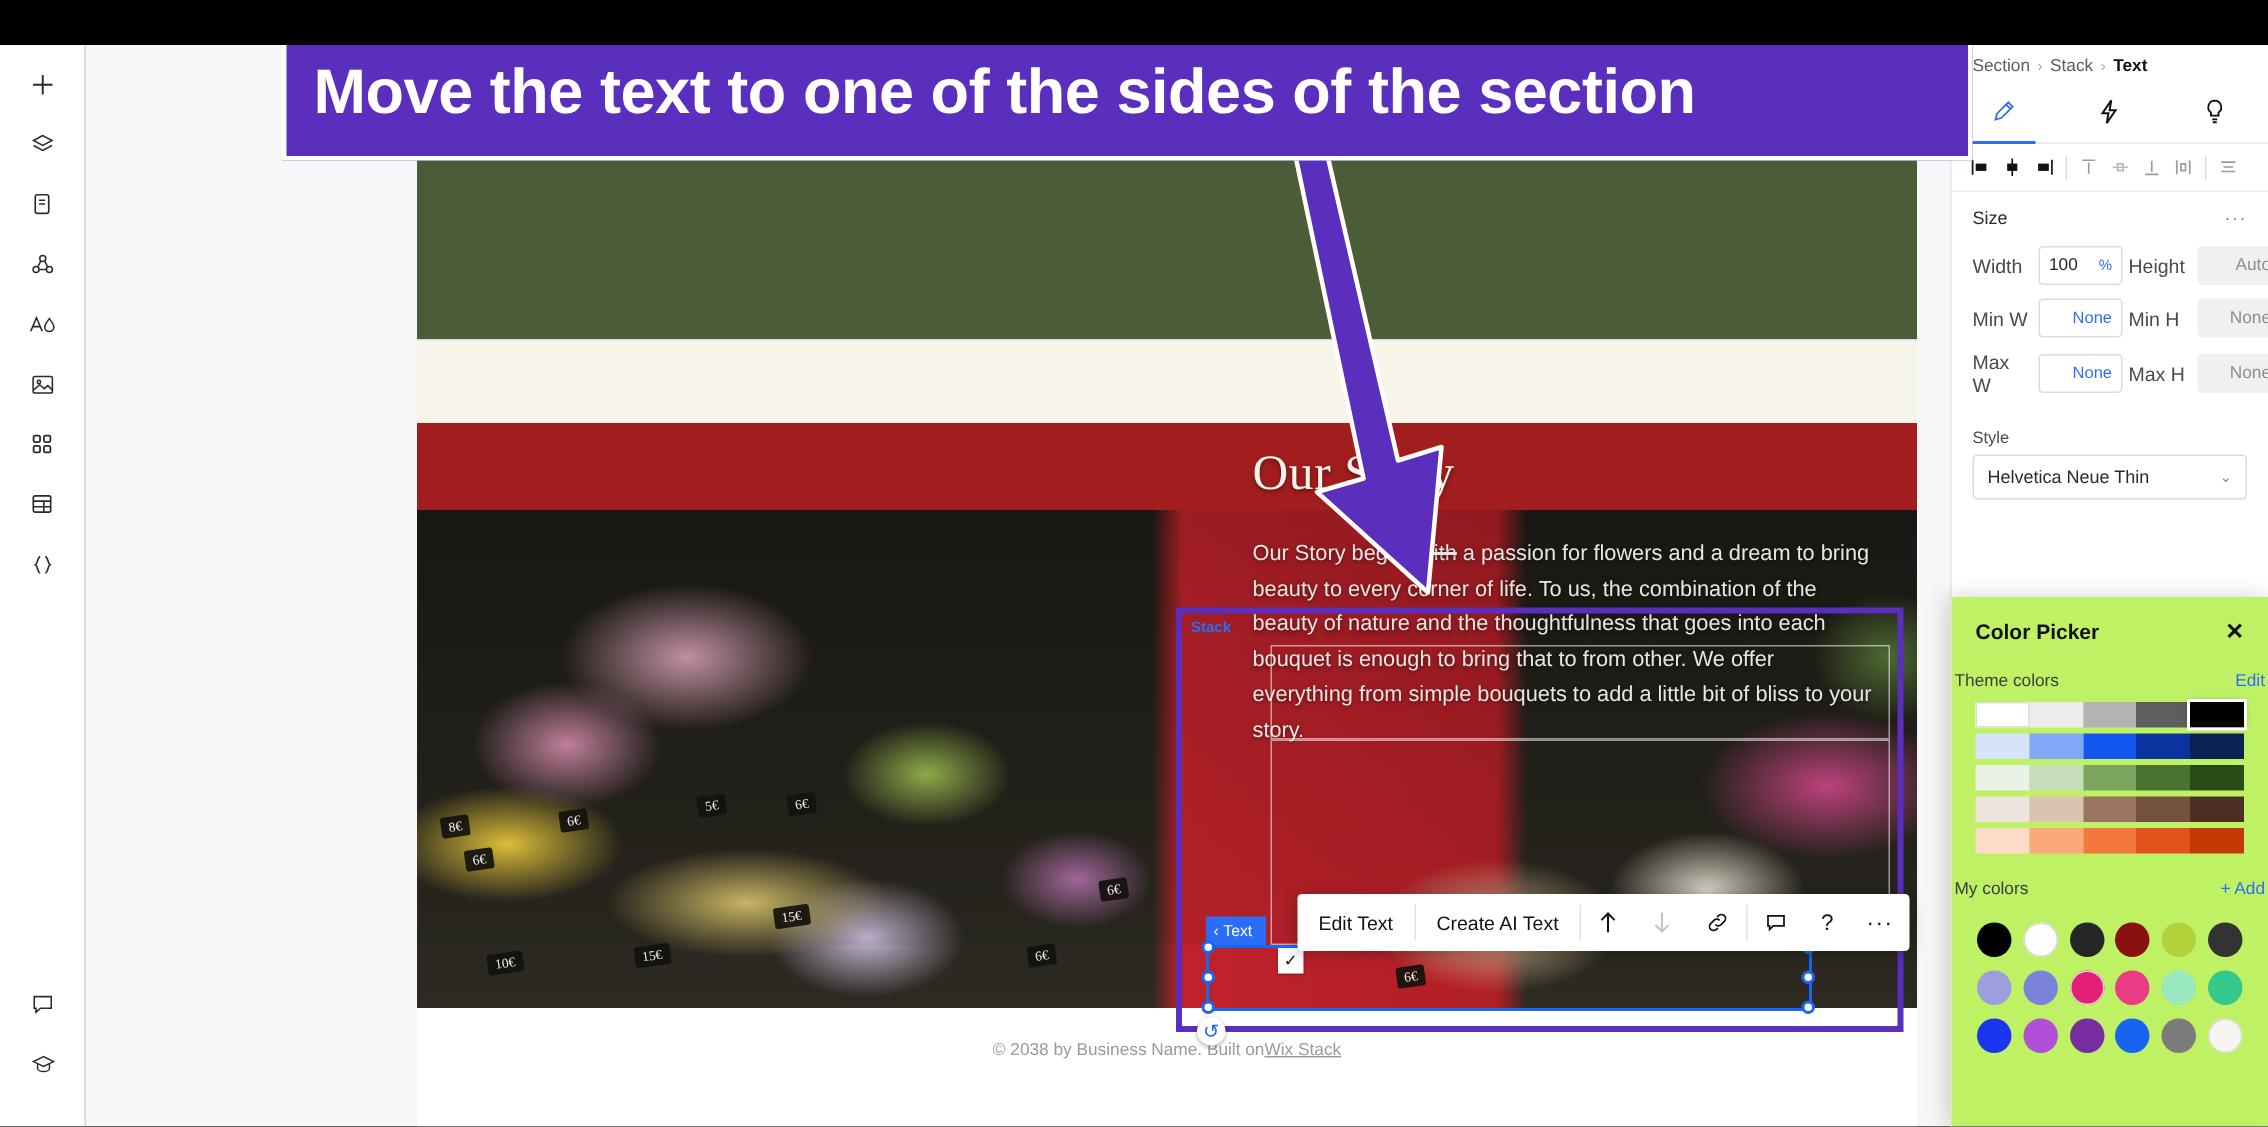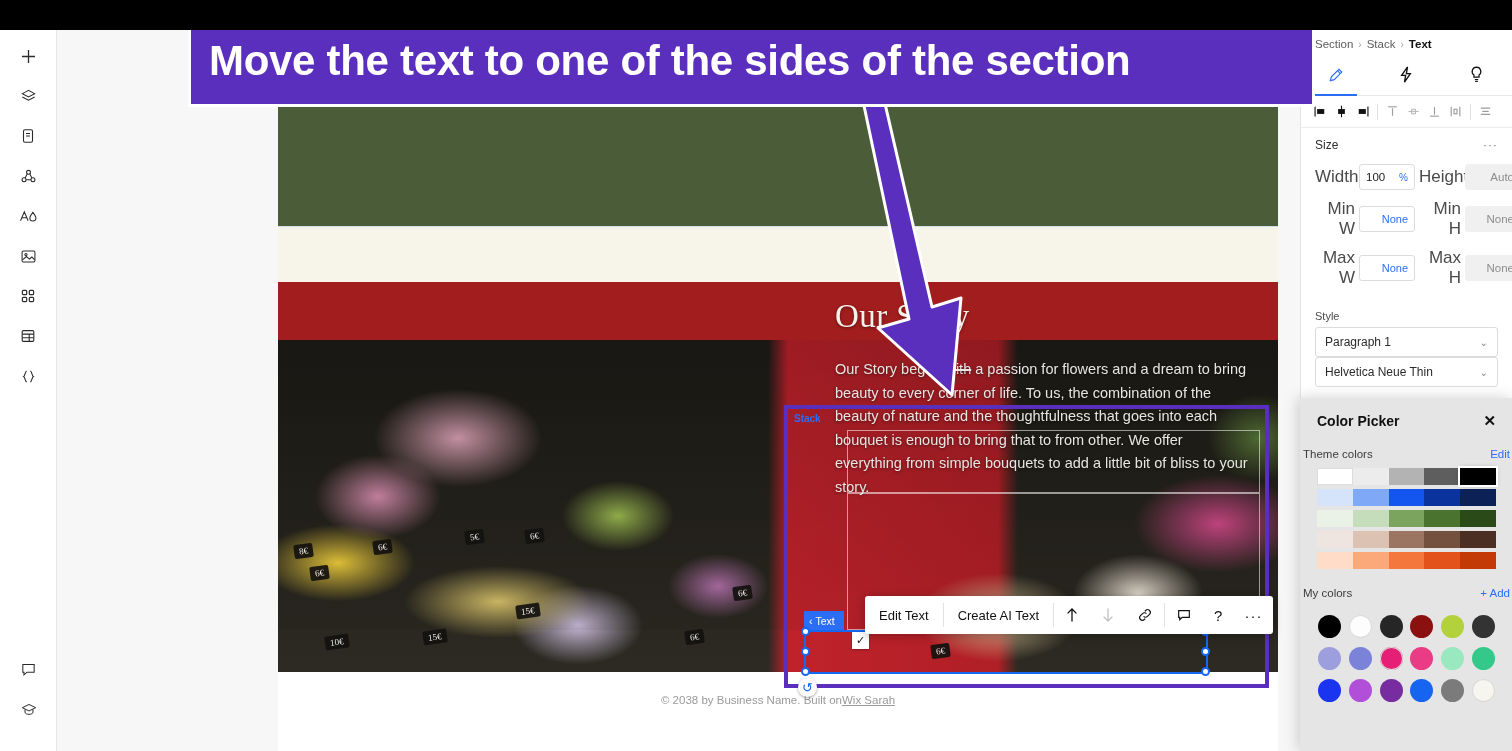--- a/index.html
+++ b/index.html
@@ -213,41 +213,41 @@
     padding: 0 14px; font-size: 12px; color: #2b2b2b;
   }
   .sec-head.bold { font-weight: 700; font-size: 12.5px; background: #f6f6f7; }
   .dots { color: #7a7a7a; letter-spacing: 1px; cursor: pointer; }
   .caret { font-size: 9px; color: #444; }
 
   #size-grid {
     display: grid; grid-template-columns: 40px 56px 42px 56px;
     gap: 9px 4px; padding: 2px 12px 12px 14px; align-items: center;
   }
-  .lbl { font-size: 17px; color: #4a4a4a; text-align: right; }
+  .lbl { font-size: 13px; color: #4a4a4a; }
   .fld {
     height: 26px; border: 1px solid #dcdcdc; border-radius: 3px;
     display: flex; align-items: center; padding: 0 6px;
     font-size: 11.5px; color: #222; background: #fff;
   }
   .fld.ro { background: #f0f0f1; border-color: #f0f0f1; justify-content: flex-end; color: #8d8d8d; }
   .fld .unit { margin-left: auto; color: #2b6ef5; font-size: 10px; }
   .fld .none { margin-left: auto; color: #2b6ef5; font-size: 11px; }
   .field-label { font-size: 11px; color: #4a4a4a; padding: 10px 14px 5px; }
   .select {
     margin: 0 14px; height: 30px; border: 1px solid #dcdcdc; border-radius: 3px;
     display: flex; align-items: center; padding: 0 9px;
     font-size: 12px; color: #2b2b2b; background: #fff; cursor: pointer;
   }
   .select .chev { margin-left: auto; color: #8a8a8a; font-size: 10px; }
 
   
   #color-picker {
     position: absolute; right: 0; top: 398px; width: 212px; height: 353px;
-    background: #e5e5e5; box-shadow: -2px 0 14px rgba(0,0,0,.18);
+    background: #bef264; box-shadow: -2px 0 14px rgba(0,0,0,.18);
     border-left: 1px solid #e4e4e4;
   }
   #cp-head {
     height: 46px; display: flex; align-items: center; justify-content: space-between;
     padding: 0 16px; font-size: 14px; font-weight: 700; color: #111;
   }
   #cp-close { font-size: 15px; cursor: pointer; color: #111; }
   .cp-sub {
     display: flex; align-items: center; justify-content: space-between;
     padding: 4px 2px 8px; font-size: 11.5px; color: #3c3c3c;
@@ -399,21 +399,21 @@
             <span>beauty to every corner of life. To us, the combination of the beauty of</span>
             <span>nature and the thoughtfulness that goes into each bouquet is</span>
             <span>enough to bring that to from other. We offer everything from simple</span>
             <span>bouquets to add a little bit of bliss to your story.</span>
           </p>
         </div>
       </div>
 
       <div class="sec-footer">
         <span>© 2038 by Business Name. Built on </span>
-          <a href="#">Wix Sarah</a>
+          <a href="#">Wix Stack</a>
       </div>
     </div>
 
     <div id="stack-sel">
       <div id="stack-badge">Stack</div>
     </div>
     <div class="ghost-box" style="left:790px; top:400px; width:413px; height:63px;"></div>
     <div class="ghost-box" style="left:790px; top:463px; width:413px; height:137px;"></div>
 
     <div id="text-sel">
@@ -581,24 +581,20 @@
         <span class="none">None</span>
       </div>
       <span class="lbl">Max H</span>
       <div class="fld ro">
         <span>None</span>
       </div>
     </div>
 
 
     <div class="field-label">Style</div>
-    <div class="select">
-      <span>Paragraph 1</span>
-      <span class="chev">⌄</span>
-    </div>
 
     <div class="select">
       <span>Helvetica Neue Thin</span>
       <span class="chev">⌄</span>
     </div>
   </div>
 
   <div id="color-picker">
     <div id="cp-head">
       <span>Color Picker</span>

